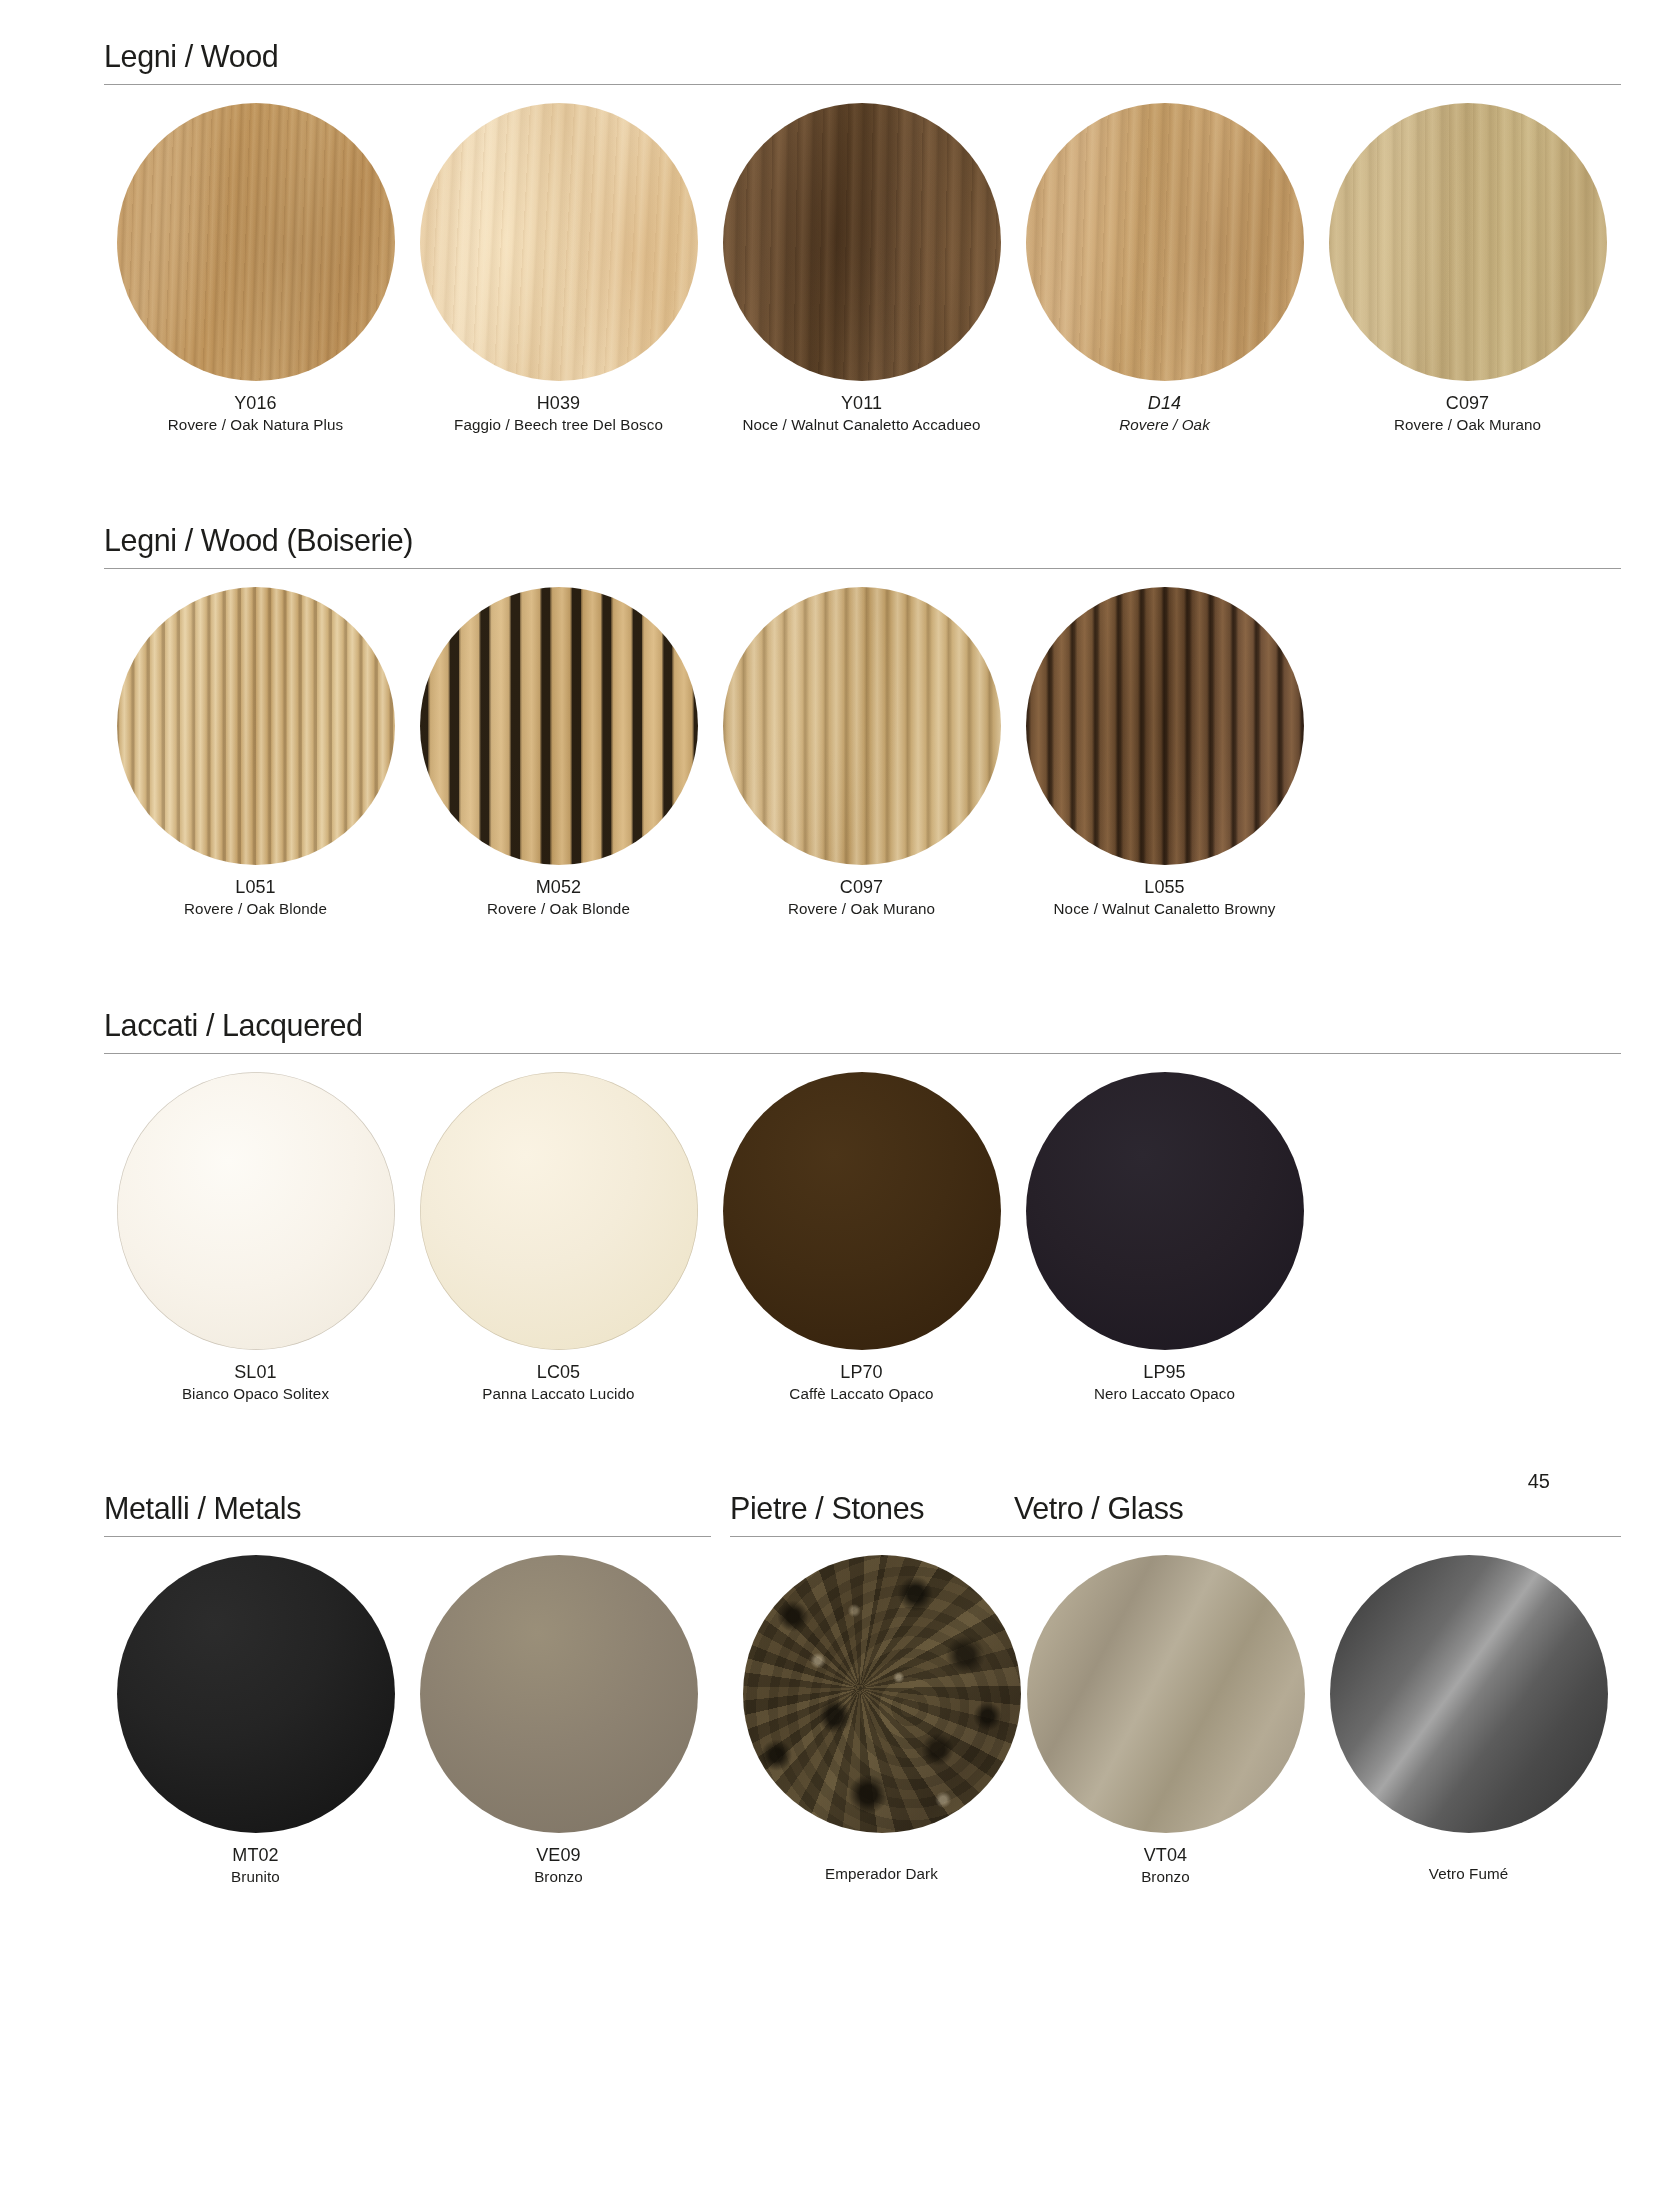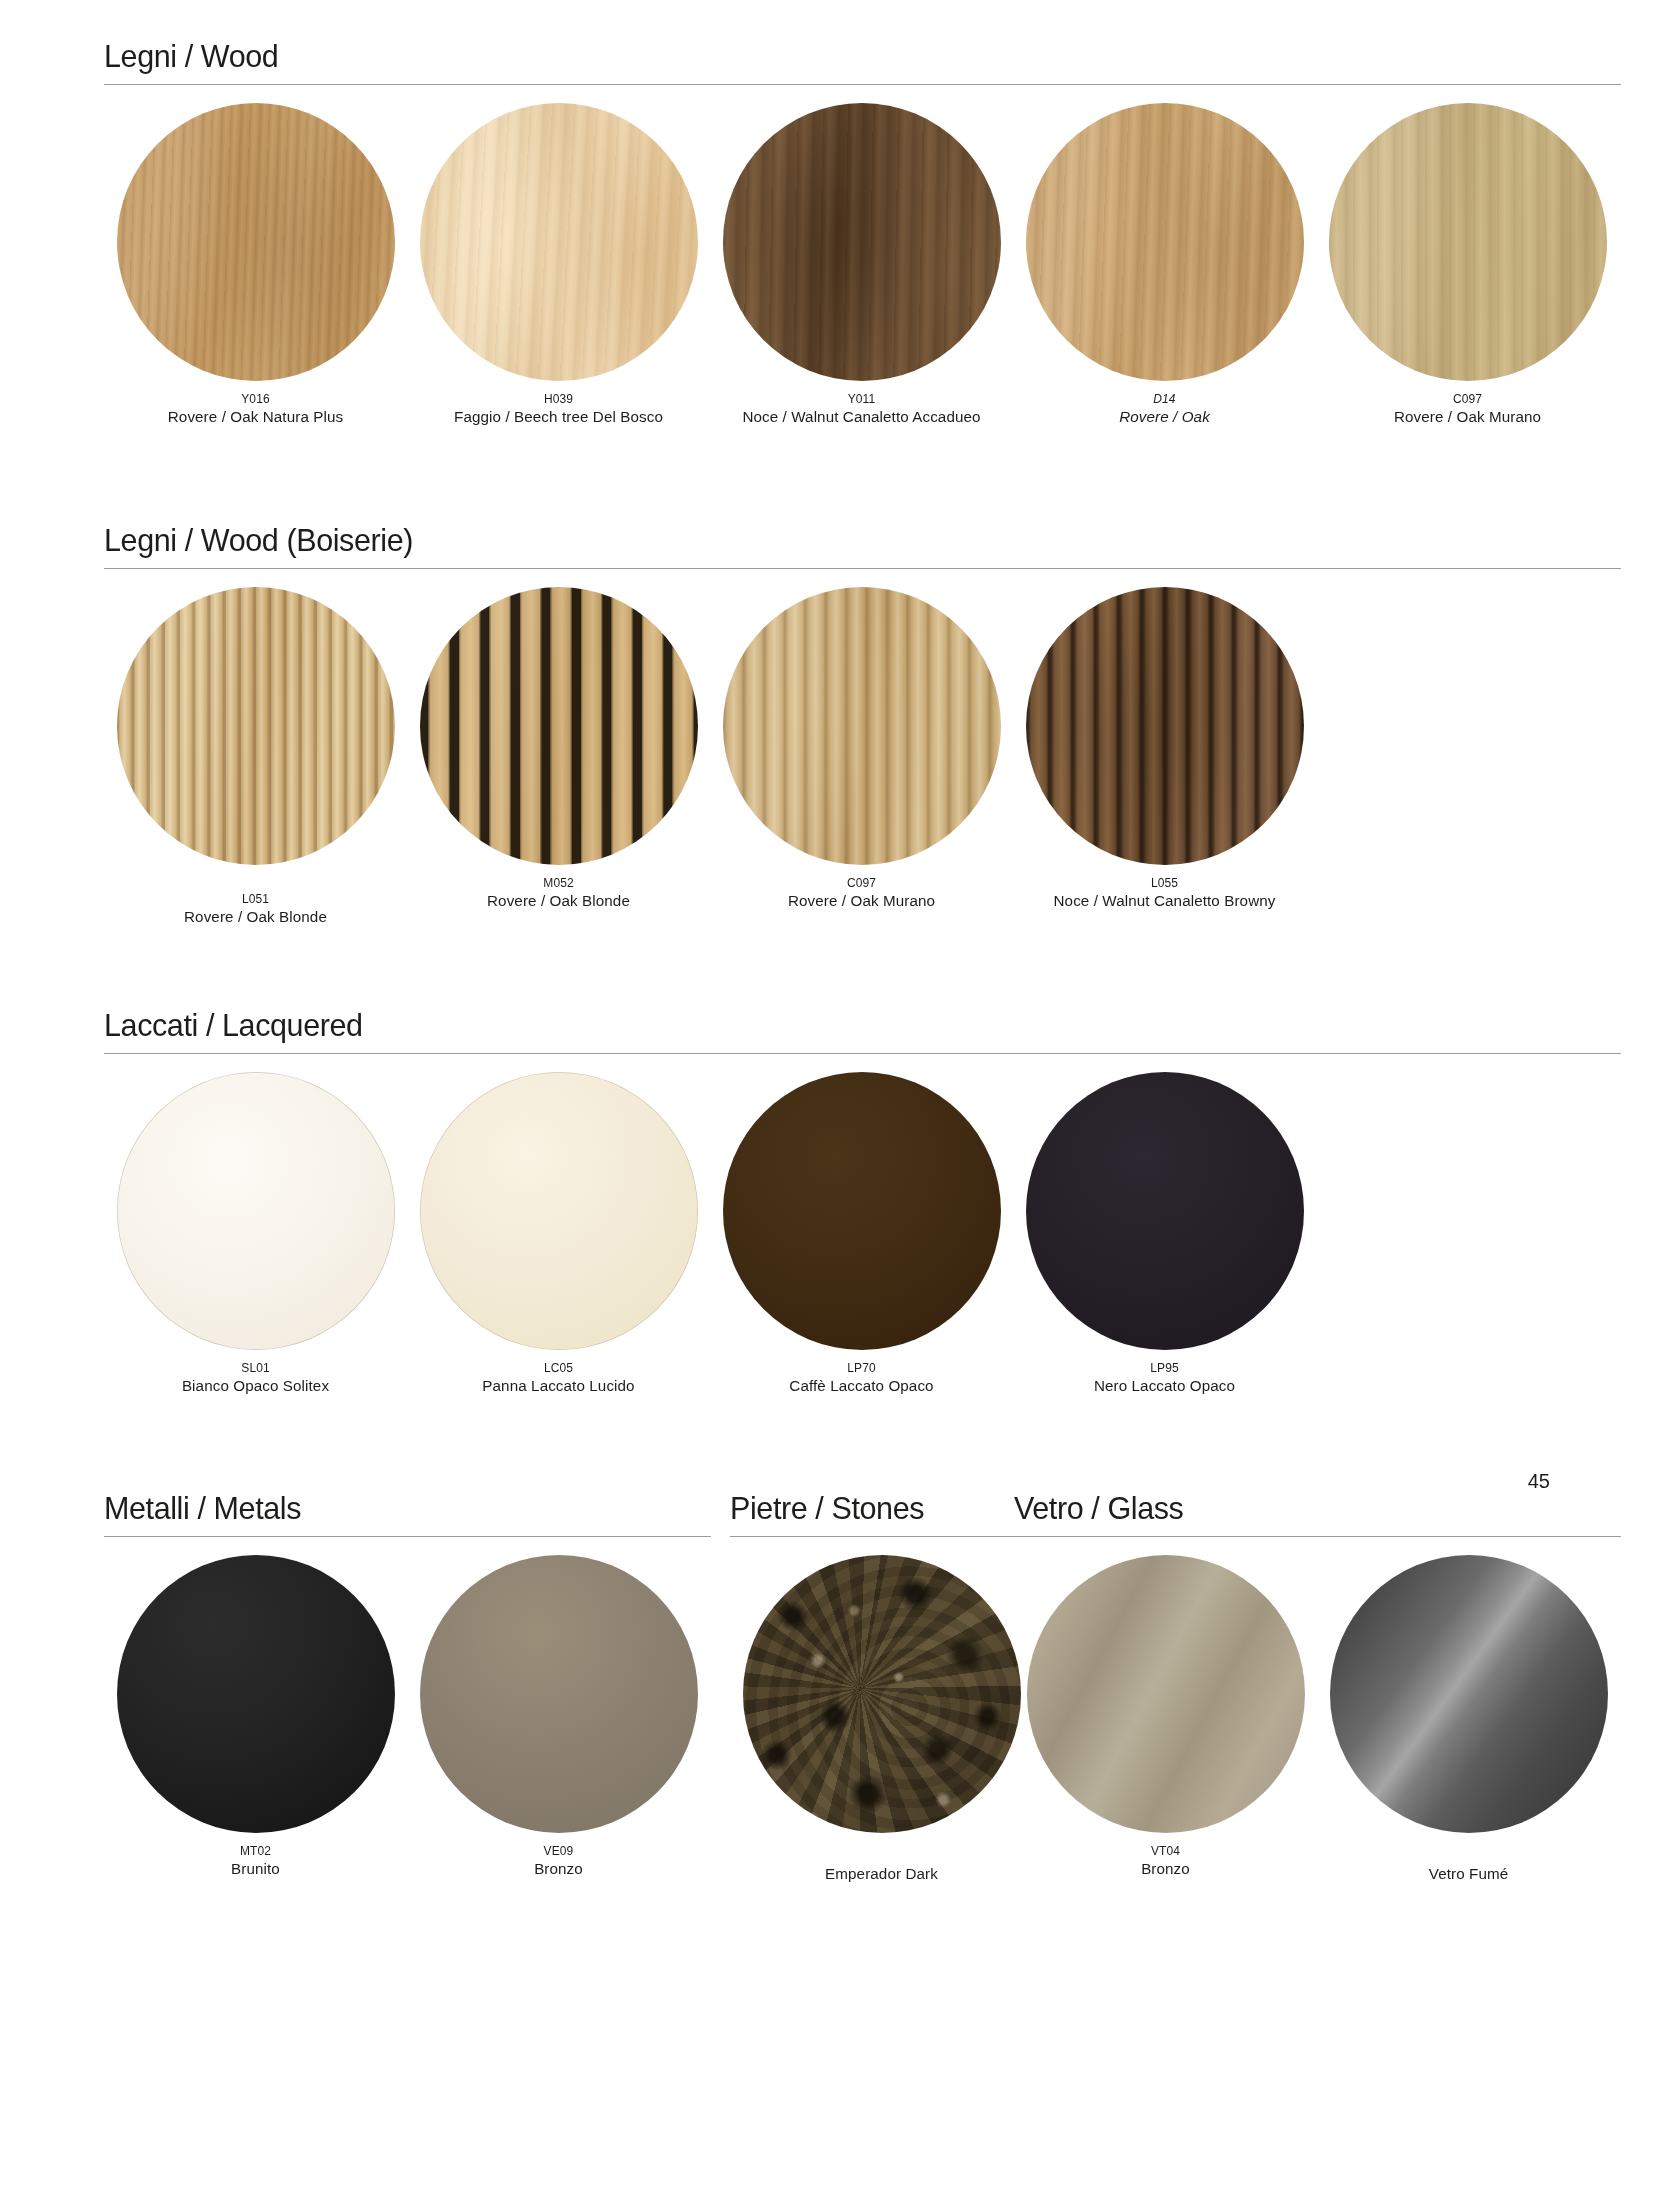--- a/index.html
+++ b/index.html
@@ -70,21 +70,21 @@
   }
 
   .swatch-caption {
     text-align: center;
     margin-top: 9.3px;
     line-height: 1.38;
   }
 
   .swatch-code {
     display: block;
-    font-size: 12px;
+    font-size: 18px;
     font-weight: 400;
     color: #1d1d1b;
     letter-spacing: 0.1px;
   }
 
   .swatch-name {
     display: block;
     font-size: 15.2px;
     font-weight: 400;
     color: #1d1d1b;
@@ -342,21 +342,21 @@
   </div>
 
   <div class="section" style="left:104px; top:525px; width:1517px;">
     <div class="section-header">
       <div class="section-title">Legni / Wood (Boiserie)</div>
       <div class="section-rule"></div>
     </div>
 
     <div class="swatch-row">
 
-      <div class="swatch-cell" style="width:303px;gap:16px;">
+      <div class="swatch-cell" style="width:303px;">
         <div class="swatch-disc tex-l051" style="width:278px;height:278px;"></div>
         <div class="swatch-caption">
           <span class="swatch-code">L051</span>
           <span class="swatch-name">Rovere / Oak Blonde</span>
         </div>
       </div>
 
       <div class="swatch-cell" style="width:303px;">
         <div class="swatch-disc tex-m052" style="width:278px;height:278px;"></div>
         <div class="swatch-caption">

